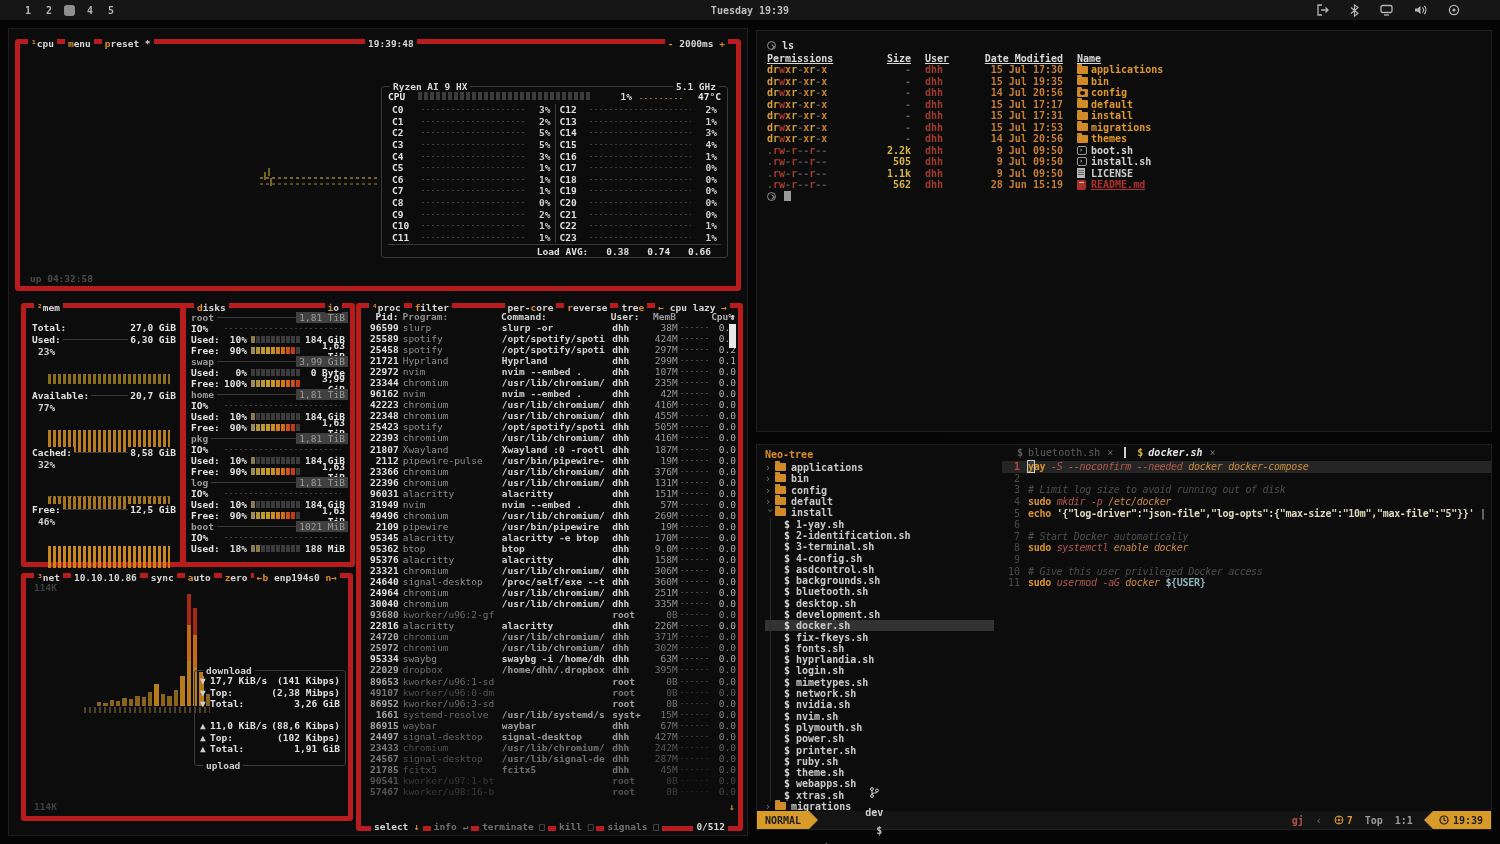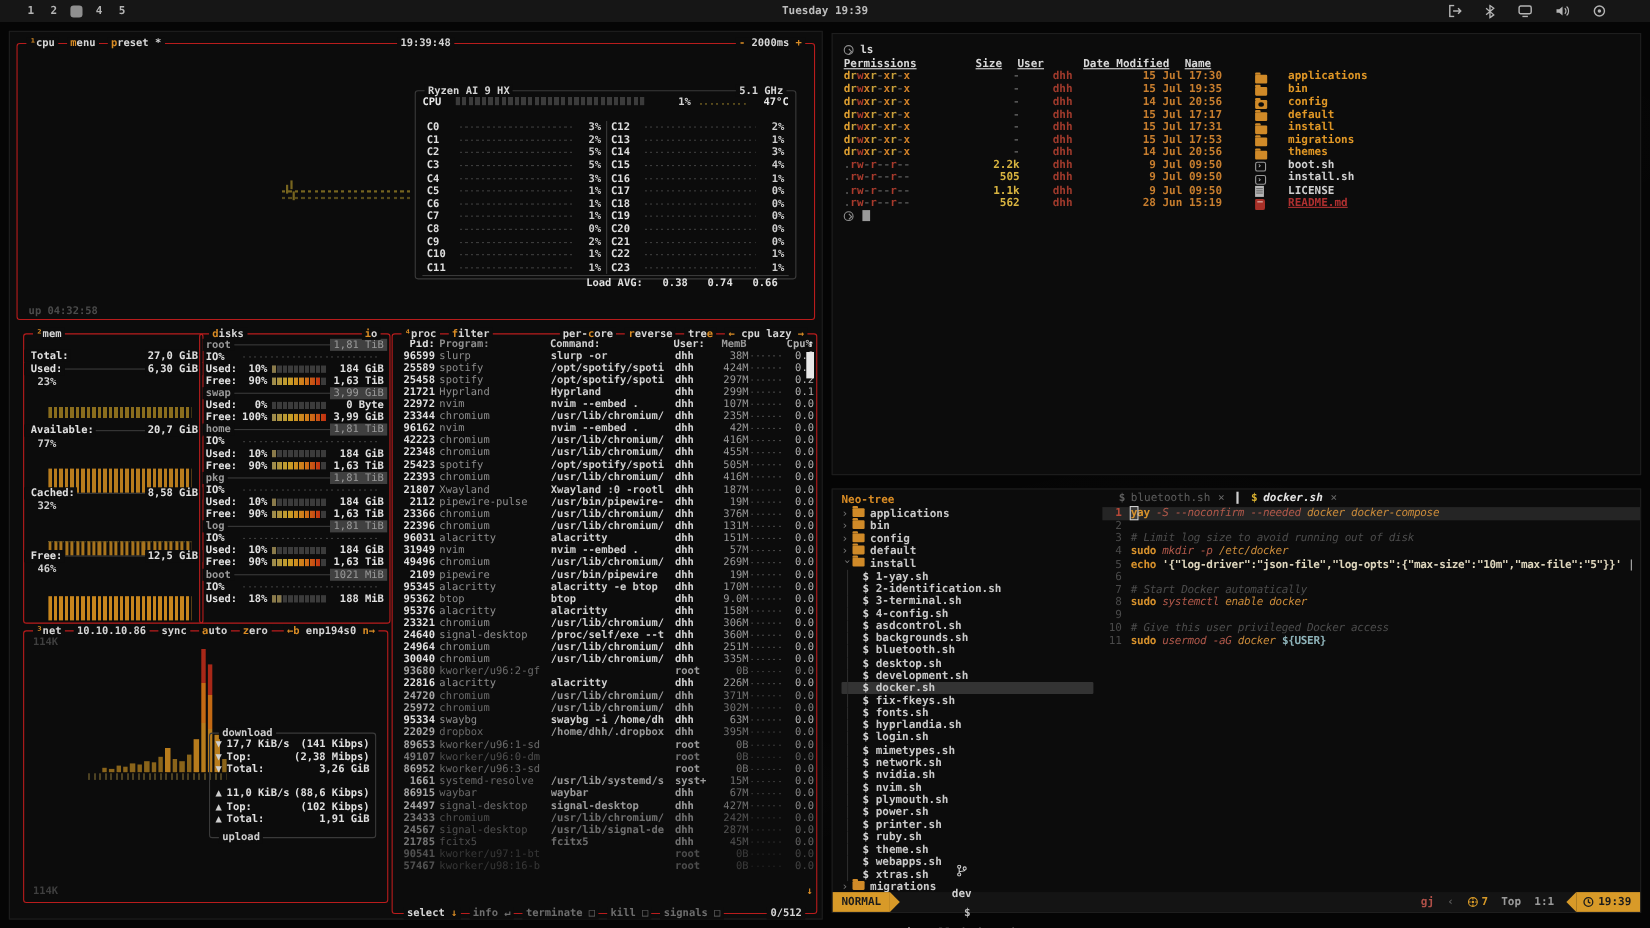--- a/index.html
+++ b/index.html
@@ -21,21 +21,21 @@
   #ws { display:flex; gap:9px; margin-left:22px; align-items:center;}
   .ws-num { width:12px; text-align:center; cursor:default; font-weight:bold;}
   .ws-active { width:11px; height:11px; background:#8f8f8f; border-radius:3px; }
   #clock-center { position:absolute; left:0; right:0; text-align:center; font-weight:bold; color:#bdbdbd;}
   #tray { margin-left:auto; display:flex; gap:21px; margin-right:40px; align-items:center;}
   #tray svg { display:block; }
   
   .win { position:absolute; background:#0c0c0c; border:1px solid #1e1e1e; }
   
   #btop { left:8px; top:28px; width:740px; height:808px; font-size:9.5px; }
-  .panel { position:absolute; border:1px solid #b91c1c; border-radius:3px; }
+  .panel { position:absolute; border:5px solid #b91c1c; border-radius:3px; }
   .tl,.tr,.pfoot { position:absolute; top:-6px; display:flex; gap:8px; align-items:center; height:11px; }
   .tl { left:8px; } .tr { right:8px; }
   .pfoot { top:auto; bottom:-6px; left:10px; }
   .tseg { background:#0c0c0c; padding:0 3px; font-weight:bold; color:#d6d6d6; white-space:pre;}
   .hot { color:#d98c25; }
   .dim1 { opacity:.72; } .dim2 { opacity:.5; } .dim3 { opacity:.32; }
   
   #p-cpu { left:6px; top:10px; width:726px; height:252px; }
   #cpu-uptime { position:absolute; left:10px; bottom:2px; color:#4b4b4b; font-weight:bold;}
   #cpu-graphdash { position:absolute; left:240px; top:133px; width:120px; }
@@ -46,21 +46,21 @@
   #ryzen-rows { padding:3px 6px 0 6px; }
   .cpu-toprow { display:flex; align-items:center; height:12px; }
   .cpu-lbl { font-weight:bold; color:#e8e8e8; width:30px; }
   .cpumeter { width:172px; height:8px; background:#555;
     -webkit-mask-image:repeating-linear-gradient(90deg,#000 0 4px,transparent 4px 6px);
     mask-image:repeating-linear-gradient(90deg,#000 0 4px,transparent 4px 6px); opacity:.65;}
   .cpu-pct { width:42px; text-align:right; font-weight:bold; color:#d6d6d6;}
   .minidots { width:42px; height:1px; margin:4px 0 0 8px;
     background:repeating-linear-gradient(90deg,#8a7325 0 2px,transparent 2px 5px); }
   .cpu-temp { flex:1; text-align:right; font-weight:bold; color:#e8e8e8;}
-  #cores { display:flex; margin-top:12px; }
+  #cores { display:flex; margin-top:2px; }
   .core-col { width:50%; padding:0 4px; }
   .core-col + .core-col { border-left:1px solid #3a3a3a; }
   .core-row { display:flex; align-items:center; height:11.6px; }
   .core-name { font-weight:bold; color:#e0e0e0; width:26px; }
   .leader { flex:1; height:1px; margin:0 4px;
     background:repeating-linear-gradient(90deg,#3c3c3c 0 2px,transparent 2px 5px); }
   .core-pct { width:22px; text-align:right; font-weight:bold; color:#cfcfcf;}
   #loadavg { border-top:1px solid #3a3a3a; display:flex; justify-content:flex-end; gap:18px;
     height:13px; align-items:center; padding:0 10px; font-weight:bold; color:#e0e0e0; margin-top:1px;}
   
@@ -132,21 +132,21 @@
   #term { left:756px; top:30px; width:736px; height:402px; padding:9px 10px; font-size:10px; line-height:11.5px; }
   .trow { display:flex; align-items:center; height:11.5px; white-space:pre;}
   .prompt-ic { width:9px; height:9px; border:1px solid #8f8f8f; border-radius:50%; position:relative; margin-right:6px; flex:none;}
   .prompt-ic::after { content:""; position:absolute; left:2px; top:2.5px; width:3px; height:3px;
     border-right:1.4px solid #8f8f8f; border-top:1.4px solid #8f8f8f; transform:rotate(45deg);}
   .cmdtxt { color:#d8d8d8; font-weight:bold;}
   #ls-head { display:flex; font-weight:bold; color:#d8d8d8; height:11.5px; margin-top:1px;}
   #ls-head span { text-decoration:underline; }
   .lh-perm { width:100px;} .lh-size { width:44px; text-align:right;} .lh-user { width:42px; margin-left:14px;}
   .lh-date { width:96px;} .lh-name { margin-left:14px;}
-  .ls-row { display:flex; height:11.5px; align-items:flex-end; font-weight:bold; white-space:pre;gap:16px;}
+  .ls-row { display:flex; height:11.5px; align-items:center; font-weight:bold; white-space:pre;}
   .f-perm { width:100px;} .f-size { width:44px; text-align:right; color:#d8b440;}
   .f-size.nosize { color:#5a5a5a;}
   .f-user { width:42px; margin-left:14px; color:#a03a2c;}
   .f-date { width:96px; text-align:right; color:#c87e2e;}
   .f-icon { margin-left:14px; width:14px; display:flex; align-items:center;}
   .f-name {}
   .dir .f-name { color:#e09726; }
   .file .f-name { color:#cfcfcf; }
   .readme .f-name { color:#b03030; text-decoration:underline;}
   .pd { color:#e0a030;} .dir .pr { color:#c8a03c;} .file .pr,.readme .pr { color:#a83a2c;}

